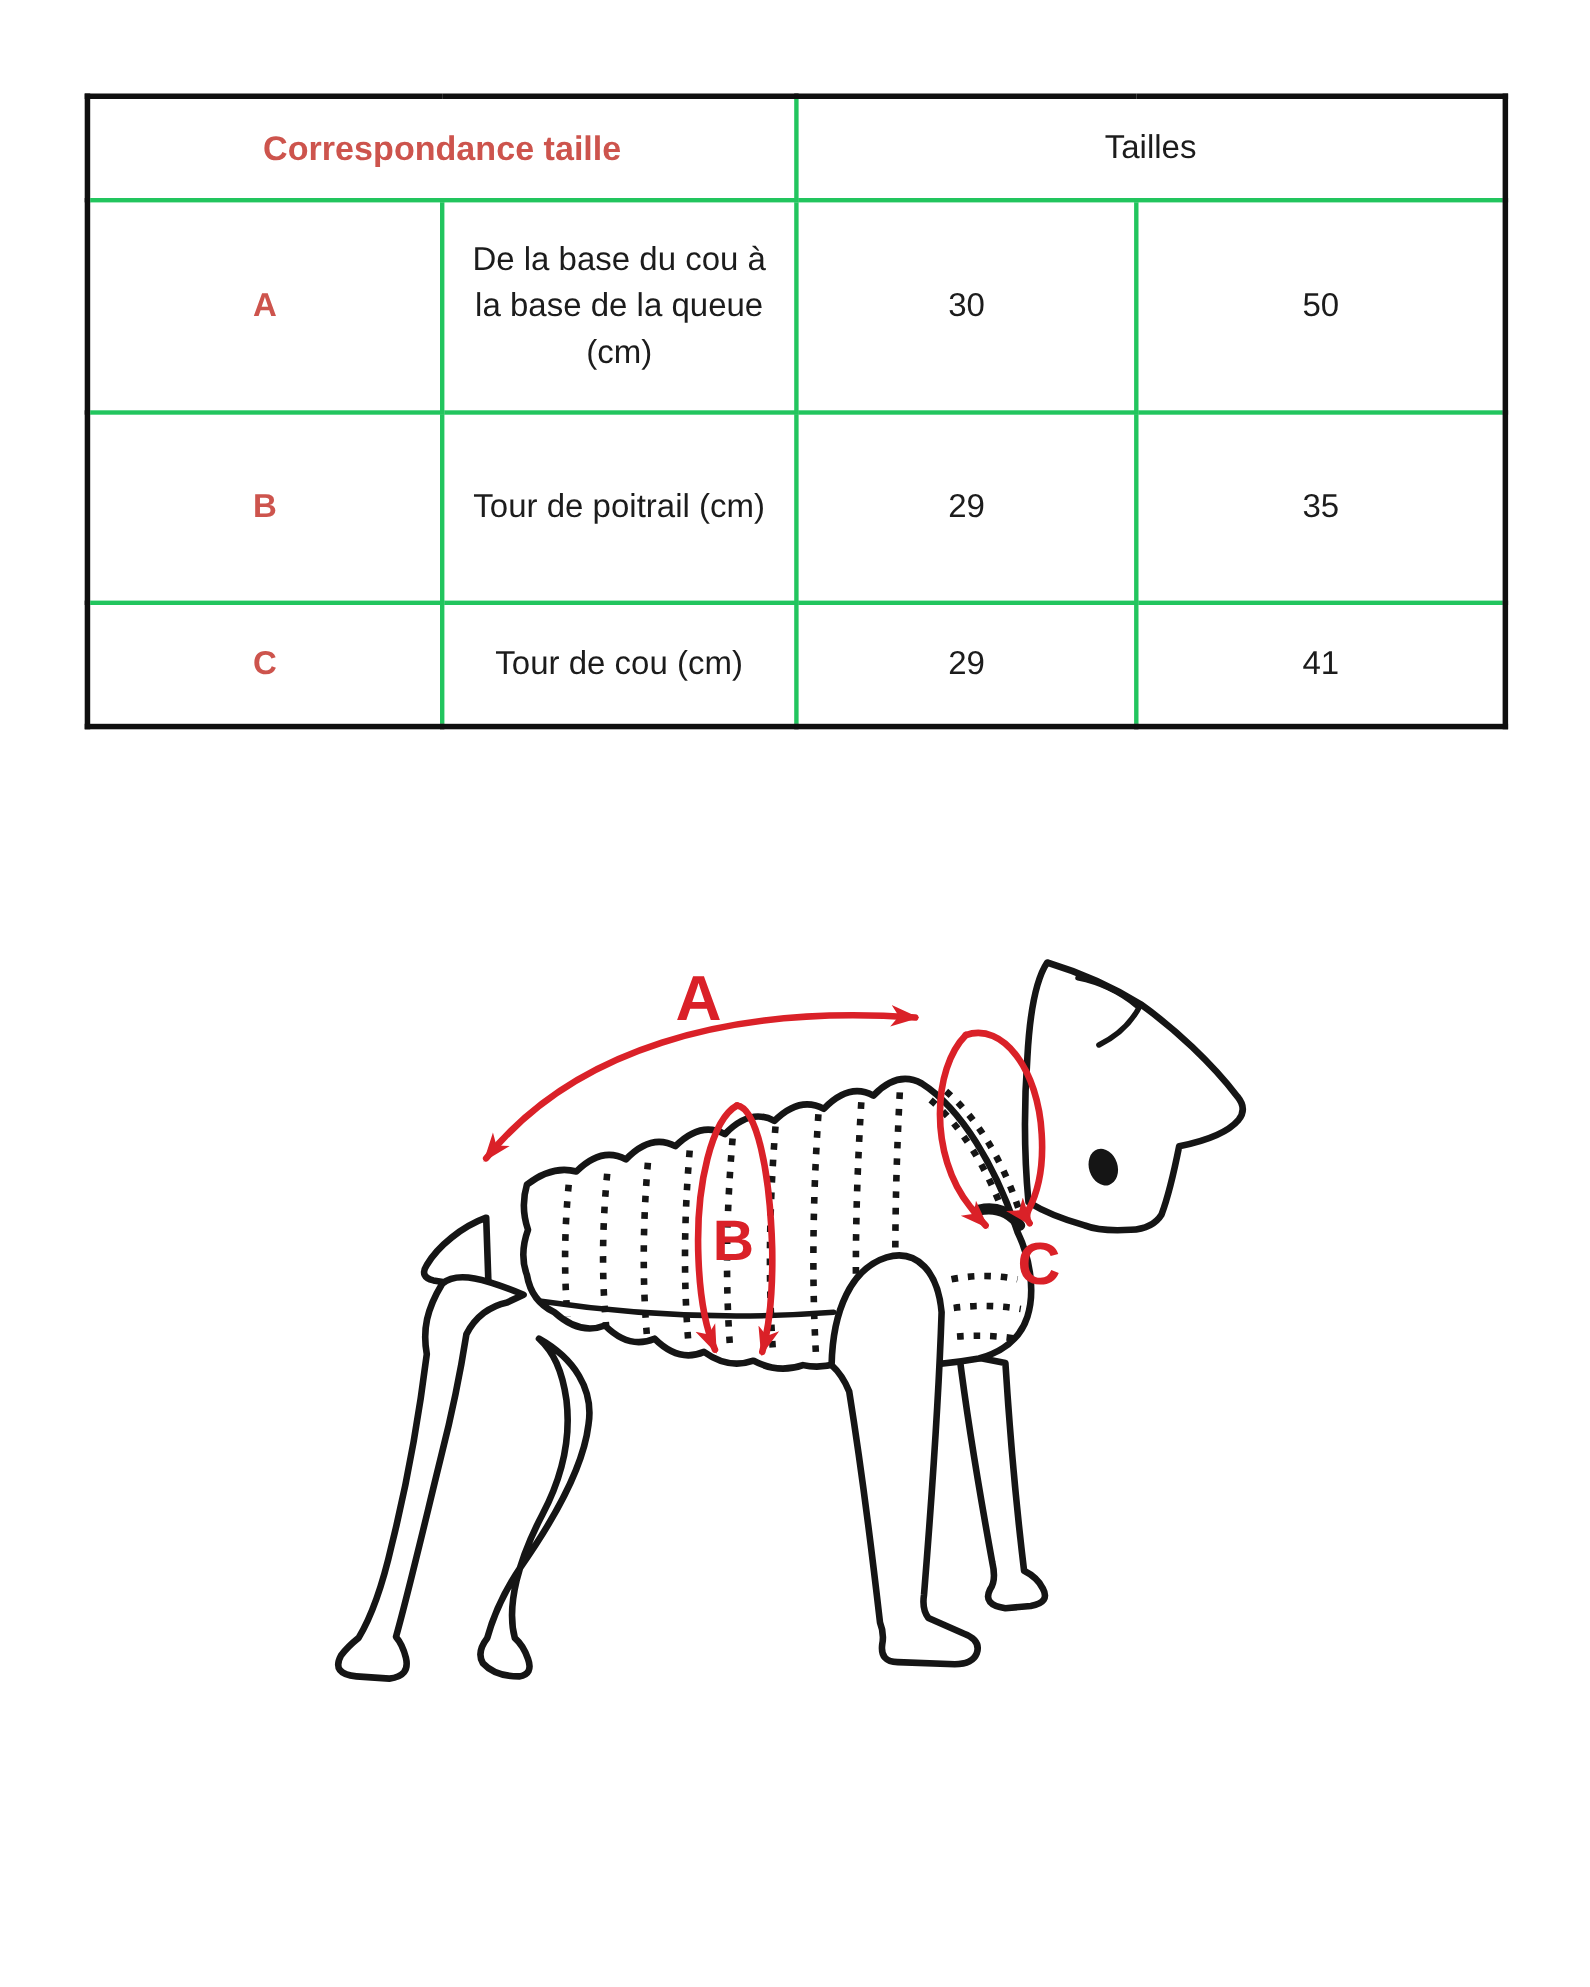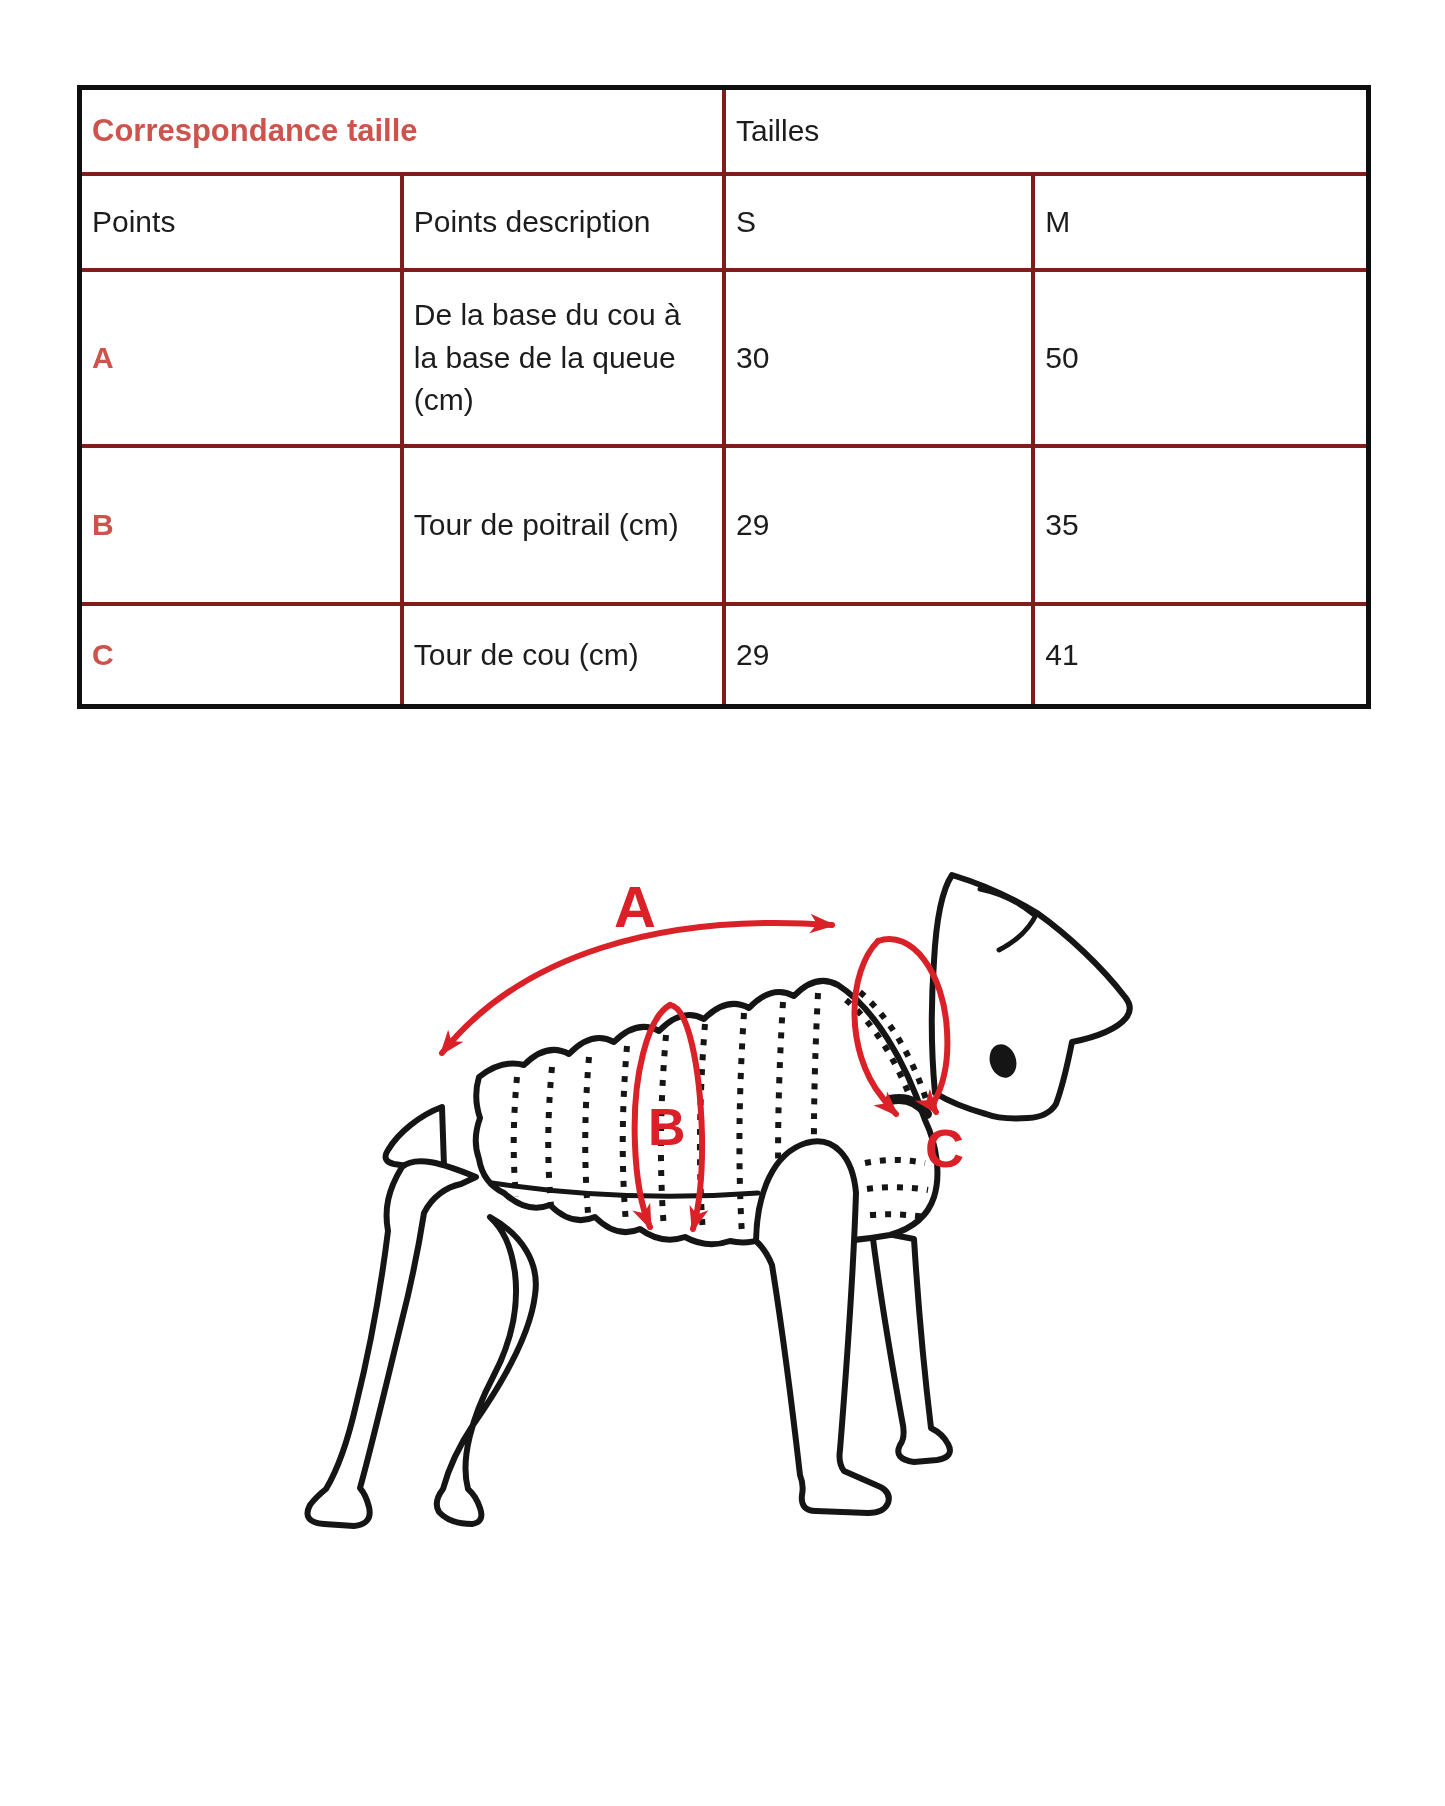--- a/index.html
+++ b/index.html
@@ -15,22 +15,22 @@
   
   table.size-table {
     position: absolute;
     left: 77px; top: 85px;
     width: 1294px; height: 578px;
     border-collapse: collapse;
     table-layout: fixed;
     border: 5px solid #0f0f0f;
   }
   table.size-table td {
-    border: 4px solid #7f1d1d;
-    text-align: left;
+    border: 4px solid #22c55e;
+    text-align: center;
     vertical-align: middle;
     font-size: 30px;
     line-height: 1.42;
     padding: 4px 10px;
   }
   td.group-hdr { height: 74px; white-space: nowrap; }
   td.group-hdr.accent {
     font-weight: 700;
     font-size: 31px;
     color: #cd544d;
@@ -63,26 +63,20 @@
     <colgroup>
       <col style="width:25%">
         <col style="width:25%">
         <col style="width:24%">
         <col style="width:26%">
     </colgroup>
     <tbody>
       <tr>
         <td colspan="2" class="group-hdr accent">Correspondance taille</td>
         <td colspan="2" class="group-hdr">Tailles</td>
-      </tr>
-      <tr class="col-hdr-row">
-        <td>Points</td>
-        <td>Points description</td>
-        <td>S</td>
-        <td>M</td>
       </tr>
       <tr class="row-a">
         <td class="point-cell">A</td>
         <td class="desc-cell">De la base du cou à la base de la queue (cm)</td>
         <td>30</td>
         <td>50</td>
       </tr>
       <tr class="row-b">
         <td class="point-cell">B</td>
         <td class="desc-cell">Tour de poitrail (cm)</td>

